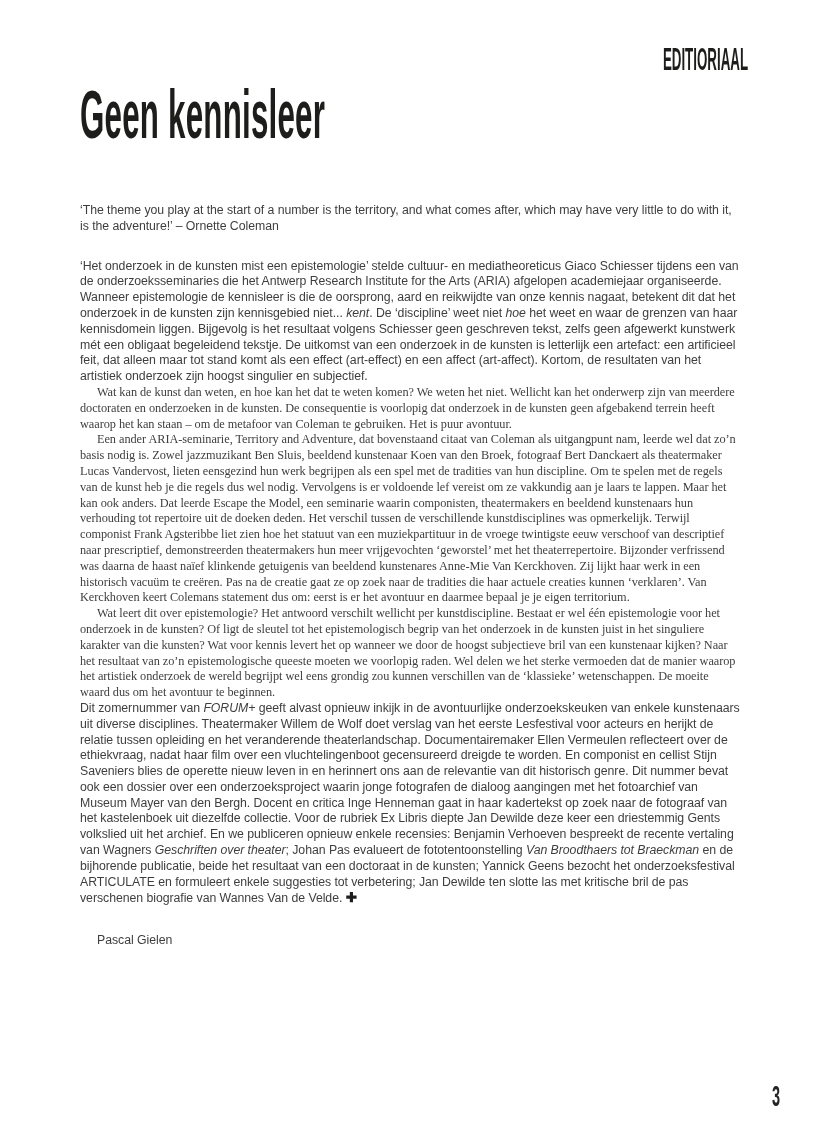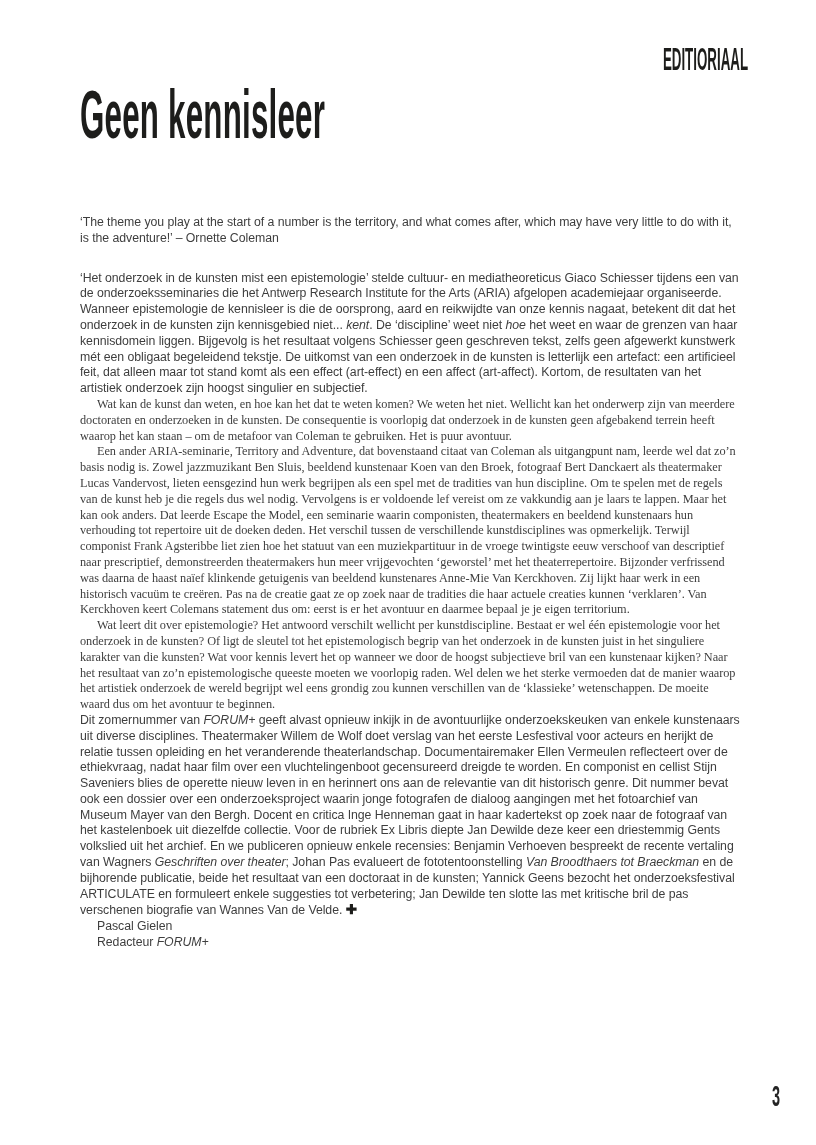--- a/index.html
+++ b/index.html
@@ -20,30 +20,30 @@
   .title {
     position: absolute; top: 80px; left: 80px; margin: 0;
     font-size: 68px; font-weight: 700; line-height: 1;
     color: #1d1d1b; white-space: nowrap; letter-spacing: 0.5px;
     transform: scaleX(0.46); transform-origin: 0 0;
   }
   .content {
     position: absolute; top: 203px; left: 80px; width: 660px;
     font-size: 12.3px; line-height: 15.8px; letter-spacing: -0.05px;
   }
-  .quote { margin: 12px 0 24px 0; }
+  .quote { margin: 0 0 24px 0; }
   .paras p { margin: 0; }
   .paras p.indent { text-indent: 17px; font-family: Liberation Serif, serif; }
   .paras p.spaced { }
   em { }
   .endmark {
     font-style: normal; color: #1d1d1b; font-weight: 700;
     font-size: 13.5px;
   }
-  .signature { padding-left: 17px; }
+  .signature { margin-top: 26px; padding-left: 17px; }
   .signature div { margin: 0; }
   .pagenum {
     position: absolute; top: 1082px; right: 36px;
     font-size: 29px; font-weight: 700; line-height: 1;
     color: #242424; transform: scaleX(0.5); transform-origin: 100% 0;
   }
 </style>
 </head>
 <body>
 
@@ -55,18 +55,17 @@
     <p class="quote">‘The theme you play at the start of a number is the territory, and what comes after, which may have very little to do with it, is the adventure!’ – Ornette Coleman</p>
     <div class="paras">
         <p><span>‘Het onderzoek in de kunsten mist een epistemologie’ stelde cultuur- en mediatheoreticus Giaco Schiesser tijdens een van de onderzoeksseminaries die het Antwerp Research Institute for the Arts (ARIA) afgelopen academiejaar organiseerde. Wanneer epistemologie de kennisleer is die de oorsprong, aard en reikwijdte van onze kennis nagaat, betekent dit dat het onderzoek in de kunsten zijn kennisgebied niet... </span><em>kent</em><span>. De ‘discipline’ weet niet </span><em>hoe</em><span> het weet en waar de grenzen van haar kennisdomein liggen. Bijgevolg is het resultaat volgens Schiesser geen geschreven tekst, zelfs geen afgewerkt kunstwerk mét een obligaat begeleidend tekstje. De uitkomst van een onderzoek in de kunsten is letterlijk een artefact: een artificieel feit, dat alleen maar tot stand komt als een effect (art-effect) en een affect (art-affect). Kortom, de resultaten van het artistiek onderzoek zijn hoogst singulier en subjectief.</span></p>
         <p class="indent"><span>Wat kan de kunst dan weten, en hoe kan het dat te weten komen? We weten het niet. Wellicht kan het onderwerp zijn van meerdere doctoraten en onderzoeken in de kunsten. De consequentie is voorlopig dat onderzoek in de kunsten geen afgebakend terrein heeft waarop het kan staan – om de metafoor van Coleman te gebruiken. Het is puur avontuur.</span></p>
         <p class="indent"><span>Een ander ARIA-seminarie, Territory and Adventure, dat bovenstaand citaat van Coleman als uitgangpunt nam, leerde wel dat zo’n basis nodig is. Zowel jazzmuzikant Ben Sluis, beeldend kunstenaar Koen van den Broek, fotograaf Bert Danckaert als theatermaker Lucas Vandervost, lieten eensgezind hun werk begrijpen als een spel met de tradities van hun discipline. Om te spelen met de regels van de kunst heb je die regels dus wel nodig. Vervolgens is er voldoende lef vereist om ze vakkundig aan je laars te lappen. Maar het kan ook anders. Dat leerde Escape the Model, een seminarie waarin componisten, theatermakers en beeldend kunstenaars hun verhouding tot repertoire uit de doeken deden. Het verschil tussen de verschillende kunstdisciplines was opmerkelijk. Terwijl componist Frank Agsteribbe liet zien hoe het statuut van een muziekpartituur in de vroege twintigste eeuw verschoof van descriptief naar prescriptief, demonstreerden theatermakers hun meer vrijgevochten ‘geworstel’ met het theaterrepertoire. Bijzonder verfrissend was daarna de haast naïef klinkende getuigenis van beeldend kunstenares Anne-Mie Van Kerckhoven. Zij lijkt haar werk in een historisch vacuüm te creëren. Pas na de creatie gaat ze op zoek naar de tradities die haar actuele creaties kunnen ‘verklaren’. Van Kerckhoven keert Colemans statement dus om: eerst is er het avontuur en daarmee bepaal je je eigen territorium.</span></p>
         <p class="indent"><span>Wat leert dit over epistemologie? Het antwoord verschilt wellicht per kunstdiscipline. Bestaat er wel één epistemologie voor het onderzoek in de kunsten? Of ligt de sleutel tot het epistemologisch begrip van het onderzoek in de kunsten juist in het singuliere karakter van die kunsten? Wat voor kennis levert het op wanneer we door de hoogst subjectieve bril van een kunstenaar kijken? Naar het resultaat van zo’n epistemologische queeste moeten we voorlopig raden. Wel delen we het sterke vermoeden dat de manier waarop het artistiek onderzoek de wereld begrijpt wel eens grondig zou kunnen verschillen van de ‘klassieke’ wetenschappen. De moeite waard dus om het avontuur te beginnen.</span></p>
         <p class="spaced"><span>Dit zomernummer van </span><em>FORUM+</em><span> geeft alvast opnieuw inkijk in de avontuurlijke onderzoekskeuken van enkele kunstenaars uit diverse disciplines. Theatermaker Willem de Wolf doet verslag van het eerste Lesfestival voor acteurs en herijkt de relatie tussen opleiding en het veranderende theaterlandschap. Documentairemaker Ellen Vermeulen reflecteert over de ethiekvraag, nadat haar film over een vluchtelingenboot gecensureerd dreigde te worden. En componist en cellist Stijn Saveniers blies de operette nieuw leven in en herinnert ons aan de relevantie van dit historisch genre. Dit nummer bevat ook een dossier over een onderzoeksproject waarin jonge fotografen de dialoog aangingen met het fotoarchief van Museum Mayer van den Bergh. Docent en critica Inge Henneman gaat in haar kadertekst op zoek naar de fotograaf van het kastelenboek uit diezelfde collectie. Voor de rubriek Ex Libris diepte Jan Dewilde deze keer een driestemmig Gents volkslied uit het archief. En we publiceren opnieuw enkele recensies: Benjamin Verhoeven bespreekt de recente vertaling van Wagners </span><em>Geschriften over theater</em><span>; Johan Pas evalueert de fototentoonstelling </span><em>Van Broodthaers tot Braeckman</em><span> en de bijhorende publicatie, beide het resultaat van een doctoraat in de kunsten; Yannick Geens bezocht het onderzoeksfestival ARTICULATE en formuleert enkele suggesties tot verbetering; Jan Dewilde ten slotte las met kritische bril de pas verschenen biografie van Wannes Van de Velde. </span><span class="endmark">✚</span></p>
       </div>
     <div class="signature">
       <div>Pascal Gielen</div>
-      <div id="sig-role"><span>Redacteur </span><em>FORUM+</em></div>
     </div>
   </div>
 
   <div class="pagenum">3</div>
 </div>
 
 </body></html>

